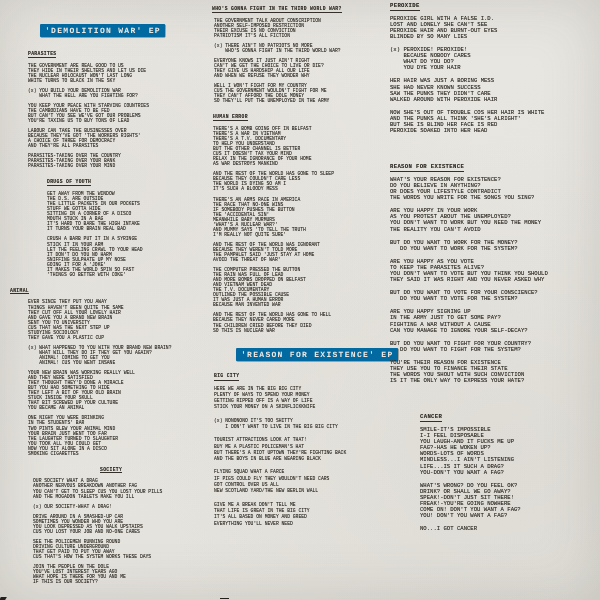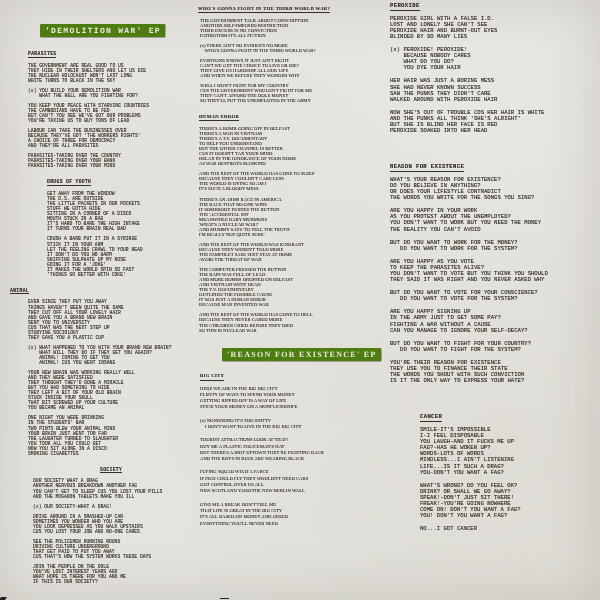--- a/index.html
+++ b/index.html
@@ -14,28 +14,28 @@
   .paper{
     position:absolute;inset:0;
     background:
       radial-gradient(ellipse at 18% 30%, rgba(120,112,98,0.05), rgba(0,0,0,0) 55%),
       radial-gradient(ellipse at 85% 75%, rgba(120,112,98,0.06), rgba(0,0,0,0) 50%),
       linear-gradient(160deg,#eae8e3 0%,#e7e5e0 45%,#e3e1db 100%);
     box-shadow:inset 0 0 55px rgba(105,100,90,0.22);
   }
   .column{position:absolute;white-space:pre;}
   .column--left{left:10px;top:20px;width:205px;}
-  .column--middle{left:197px;top:6px;width:200px;font-family:Liberation Serif, serif;}
+  .column--middle{left:211px;top:6px;width:200px;}
   .column--right{left:390px;top:3px;width:205px;font-size:5.6px;line-height:6.1px;}
 
   .ep-title-row{display:block;}
   .column--left .ep-title-row{margin:4px 0 14px 30px;}
   .column--middle .ep-title-row{margin:15px 0 12px 25px;}
   .ep-title{
-    display:inline-block;background:#4d7c0f;color:#ece9e2;
+    display:inline-block;background:#0369a1;color:#ece9e2;
     font-weight:700;font-size:8px;line-height:9px;
     letter-spacing:1.3px;padding:2px 4px 2px 5px;
     border-radius:1px;box-shadow:0.5px 0.5px 0 rgba(12,11,10,0.6);
     text-shadow:none;transform:skewX(-0.4deg);
   }
 
   .song{margin-bottom:11px;}
   .column--right .song{margin-bottom:30px;}
   .song-title{margin:0 0 5px 0;font-size:inherit;font-weight:700;letter-spacing:0.35px;}
   .song-title span{display:inline-block;border-bottom:0.7px solid #343029;padding-bottom:0.6px;}

